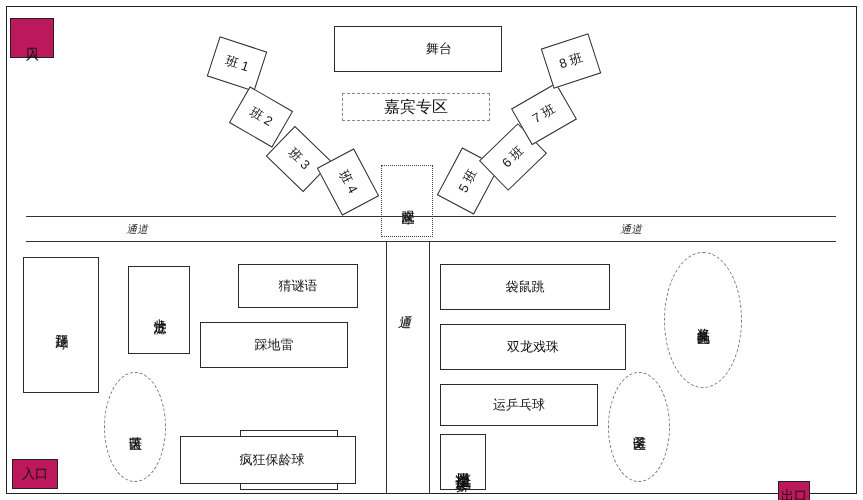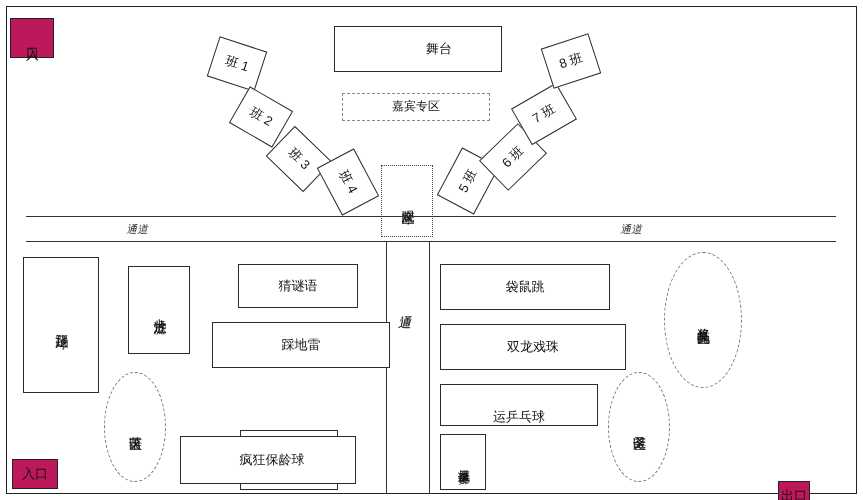--- a/index.html
+++ b/index.html
@@ -30,21 +30,21 @@
     border: 1px solid #2b2b2b;
     background: #ffffff;
     display: flex;
     align-items: center;
     justify-content: center;
     text-align: center;
     color: #111;
     font-size: 13px;
     line-height: 1.15;
   }
-  .box.small { font-size: 12px; }
+  .box.small { font-size: 16px; }
   .vtext {
     writing-mode: vertical-rl;
     text-orientation: upright;
     letter-spacing: 1px;
   }
   .dashed {
     border: 1px dashed #8a8a8a;
   }
   .dotted {
     border: 1px dotted #444;
@@ -179,41 +179,41 @@
   </div>
 
   <div class="box" style="left:128px; top:266px; width:62px; height:88px;">
     <span class="vtext">卡片过滤</span>
   </div>
 
   <div class="box" style="left:238px; top:264px; width:120px; height:44px;">
     <span>猜谜语</span>
   </div>
 
-  <div class="box" style="left:212px; top:322px; width:178px; height:46px;">
+  <div class="box" style="left:200px; top:322px; width:148px; height:46px;">
     <span>踩地雷</span>
   </div>
 
   <div class="box" style="left:240px; top:382px; width:98px; height:60px;margin-top:48px;">
     <span>钓鱼</span>
   </div>
 
   <div class="box" style="left:180px; top:436px; width:176px; height:48px;padding-left:8px;">
     <span>疯狂保龄球</span>
   </div>
 
   <div class="box" style="left:440px; top:264px; width:170px; height:46px;">
     <span>袋鼠跳</span>
   </div>
 
   <div class="box" style="left:440px; top:324px; width:186px; height:46px;">
     <span>双龙戏珠</span>
   </div>
 
-  <div class="box" style="left:440px; top:384px; width:158px; height:42px;align-items:flex-end;">
+  <div class="box" style="left:440px; top:384px; width:158px; height:42px;">
     <span>运乒乓球</span>
   </div>
 
   <div class="box small" style="left:440px; top:434px; width:46px; height:56px;">
     <span class="vtext">摸圣诞鼻子</span>
   </div>
 
   <div class="ellipse" style="left:104px; top:372px; width:62px; height:110px;">
     <span class="vtext">英语区</span>
   </div>

